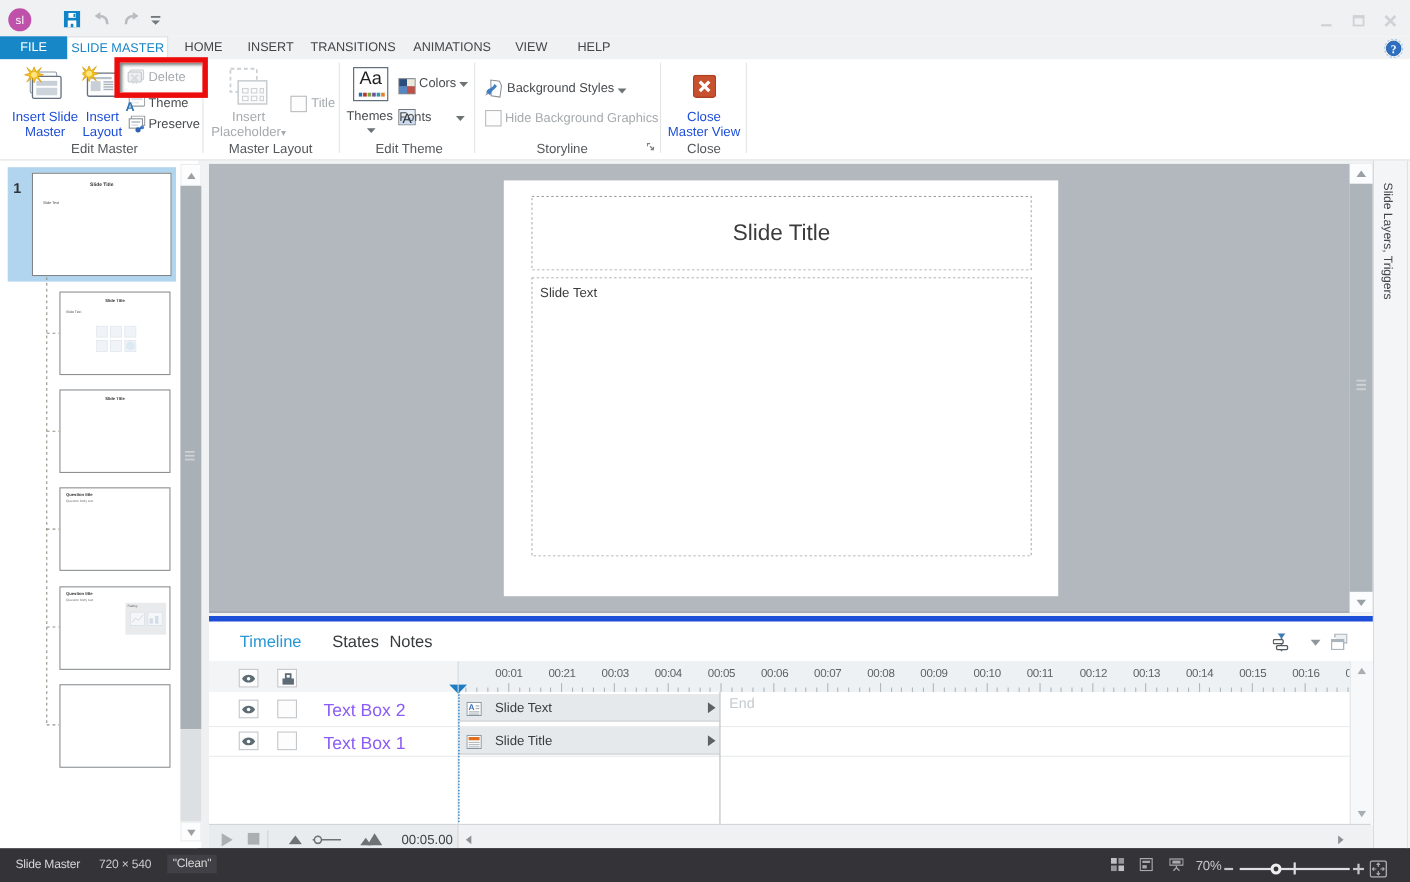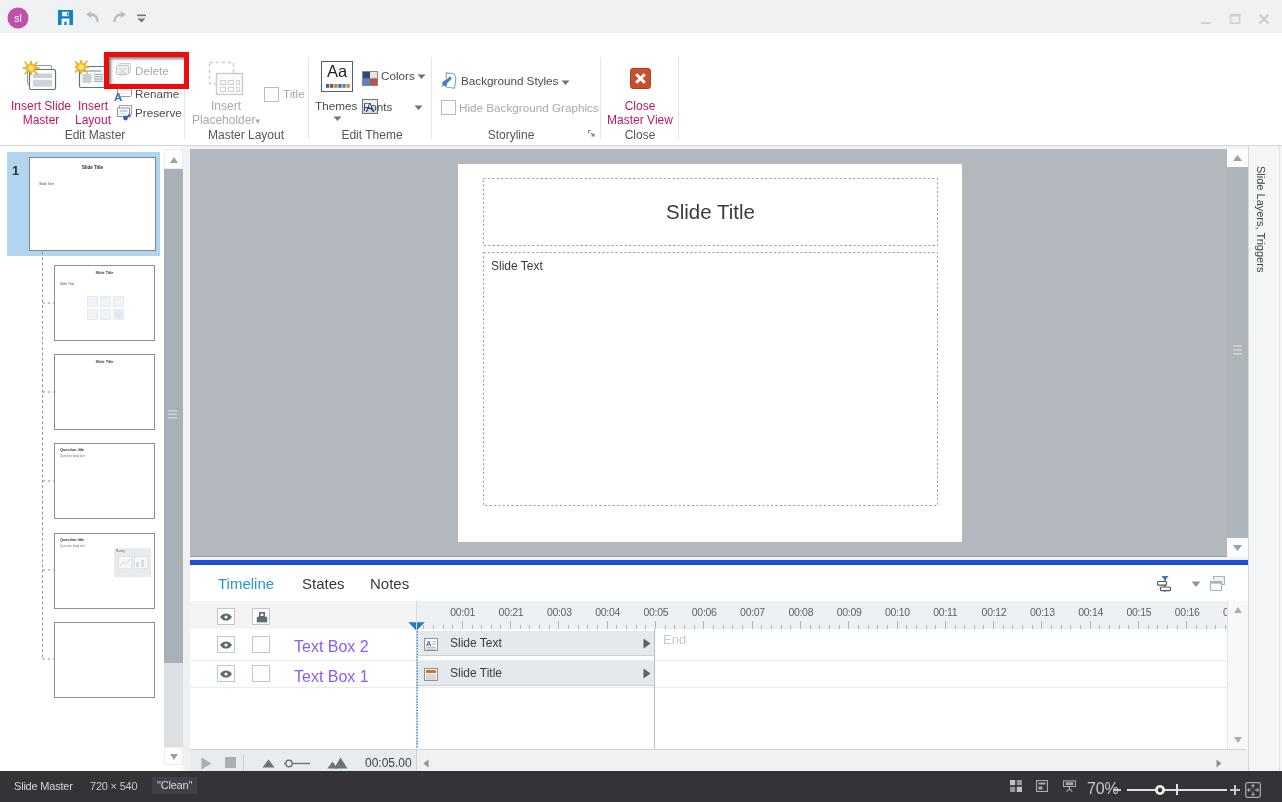--- a/index.html
+++ b/index.html
@@ -9,21 +9,21 @@
   
   #titlebar { left:0; top:0; width:1282px; height:33px; background:#eff1f2; }
   #tabrow { left:0; top:33px; width:1282px; height:21px; background:#eff1f2; }
   .tab { position:absolute; top:0; height:21px; line-height:21px; font-size:11.5px; color:#444749; text-align:center; white-space:nowrap; }
   #tab-file { left:0; width:61px; background:#1787c8; color:#fff; }
   #tab-sm { left:61px; width:92px; background:#fff; color:#1b87c6; border:1px solid #d9dcde; border-bottom:none; }
   
   #ribbon { left:0; top:54px; width:1282px; height:92px; background:#fff; border-bottom:1px solid #d4d7d9; }
   .gsep { position:absolute; top:3px; width:1px; height:82px; background:#e2e4e6; }
   .glabel { position:absolute; top:74px; font-size:12px; color:#53575a; text-align:center; white-space:nowrap; }
-  .biglabel { position:absolute; font-size:12px; color:#be185d; text-align:center; line-height:14px; white-space:nowrap; }
+  .biglabel { position:absolute; font-size:12px; color:#1d4ed8; text-align:center; line-height:14px; white-space:nowrap; }
   .smalllabel { position:absolute; font-size:11.7px; color:#494c4f; white-space:nowrap; }
   .disabled { color:#a7abae !important; }
   
   #leftpanel { left:0; top:146px; width:180px; height:625px; background:#fff; z-index:5; }
   #canvaswrap { left:180px; top:146px; width:1068px; height:414px; background:#f1f2f3; }
   #canvas { position:absolute; left:10px; top:3px; width:1037px; height:408px; background:#b2b8be; border-bottom:1px solid #9aa0a8; }
   #cscroll { position:absolute; left:1047px; top:3px; width:21px; height:408px; background:#adb4ba; }
   #sidebar { left:1248px; top:146px; width:34px; height:625px; background:#f4f5f6; border-left:1px solid #d5d7d9; }
   #slide { position:absolute; left:268px; top:15px; width:504px; height:378px; background:#fff; }
   
@@ -73,20 +73,35 @@
       <rect x="0" y="0.5" width="9" height="1.7" fill="#73787c"></rect>
       <path d="M0.5 4.6 L8.5 4.6 L4.5 8.6 Z" fill="#73787c"></path>
     </svg>
     <svg class="abs" style="left:1199px;top:12px;" width="72" height="14" viewBox="0 0 72 14">
       <rect x="2" y="10" width="9.5" height="2" fill="#cfd2d4"></rect>
       <rect x="31.6" y="2.6" width="9" height="8.6" fill="none" stroke="#cfd2d4" stroke-width="1.6"></rect>
       <rect x="31" y="2" width="10.2" height="2.6" fill="#cfd2d4"></rect>
       <path d="M60.5 2.5 L69.5 11.5 M69.5 2.5 L60.5 11.5" stroke="#cfd2d4" stroke-width="2.4"></path>
     </svg>
   </div>
+  <div id="tabrow" class="abs">
+    <div id="tab-file" class="tab">FILE</div>
+    <div id="tab-sm" class="tab">SLIDE MASTER</div>
+    <div class="tab" style="left:153px;width:64px;">HOME</div>
+    <div class="tab" style="left:217px;width:58px;">INSERT</div>
+    <div class="tab" style="left:275px;width:92px;">TRANSITIONS</div>
+    <div class="tab" style="left:367px;width:88px;">ANIMATIONS</div>
+    <div class="tab" style="left:455px;width:56px;">VIEW</div>
+    <div class="tab" style="left:511px;width:58px;">HELP</div>
+    <svg class="abs" style="left:1258px;top:2px;" width="18" height="18" viewBox="0 0 18 18">
+      <circle cx="9" cy="9" r="8.2" fill="none" stroke="#aecbe9" stroke-width="1.2" stroke-dasharray="2 1.6"></circle>
+      <circle cx="9" cy="9" r="6.6" fill="#2f6fc1" stroke="#1d5a9e" stroke-width="0.8"></circle>
+      <text x="9" y="13" font-size="10.5" font-family="Liberation Serif" font-weight="bold" fill="#fff" text-anchor="middle">?</text>
+    </svg>
+  </div>
   <div id="ribbon" class="abs">
 
     <svg class="abs" style="left:21px;top:6px;" width="38" height="32" viewBox="0 0 38 32">
       <rect x="6.5" y="5.5" width="24" height="19" rx="1.5" fill="#fbfcfd" stroke="#8e99a5"></rect>
       <rect x="8.5" y="9.5" width="26" height="20" rx="1.5" fill="#fdfdfe" stroke="#66717f" stroke-width="1.2"></rect>
       <rect x="12" y="13.5" width="19" height="4.5" fill="#c9cfd7"></rect>
       <rect x="12" y="19.8" width="19" height="6.8" fill="#ccd3da"></rect>
       <g transform="translate(10,8)">
         <path d="M0 -7.2 L1.8 -2.5 L6.6 -6.6 L3.5 -1.5 L8.6 0 L3.5 1.5 L6.6 6.6 L1.8 2.5 L0 7.2 L-1.8 2.5 L-6.6 6.6 L-3.5 1.5 L-8.6 0 L-3.5 -1.5 L-6.6 -6.6 L-1.8 -2.5 Z" fill="#f5c31f" stroke="#d89e12" stroke-width="0.7"></path>
         <circle cx="0" cy="0" r="2.6" fill="#ffe482"></circle>
@@ -112,21 +127,21 @@
       <rect x="1.5" y="2.5" width="12" height="9" rx="1" fill="#eceeef" stroke="#c2c5c8"></rect>
       <path d="M4.5 5 L10.5 10.5 M10.5 5 L4.5 10.5 M5.5 13 L7.5 10.5 L9.5 13" stroke="#d5d8da" stroke-width="1.5" fill="none"></path>
     </svg>
     <div class="smalllabel disabled" style="left:135px;top:10px;">Delete</div>
     <svg class="abs" style="left:113px;top:32px;" width="19" height="15" viewBox="0 0 19 15">
       <rect x="4.5" y="0.5" width="14" height="10" rx="1" fill="#fff" stroke="#9aa0a5"></rect>
       <rect x="6.5" y="2.5" width="10" height="2.6" fill="#dde2e6"></rect>
       <rect x="6.5" y="6.5" width="7" height="1.6" fill="#e8ecef"></rect>
       <text x="1" y="14.5" font-size="11.5" font-weight="bold" fill="#2e75b5" font-family="Liberation Sans">A</text>
     </svg>
-    <div class="smalllabel" style="left:135px;top:33px;">Rename</div>
+    <div class="smalllabel" style="left:135px;top:33px;">Theme</div>
     <svg class="abs" style="left:113px;top:51px;" width="20" height="16" viewBox="0 0 20 16">
       <rect x="6.5" y="0.5" width="12" height="8.5" fill="#fdfdfd" stroke="#9aa0a5"></rect>
       <rect x="4.5" y="3" width="12" height="8.5" fill="#fff" stroke="#8d9398"></rect>
       <rect x="6.5" y="5" width="8" height="1.8" fill="#c3cad1"></rect>
       <rect x="6.5" y="8" width="6" height="1.5" fill="#dde2e6"></rect>
       <circle cx="12.5" cy="13" r="2.4" fill="#2f63b4"></circle>
       <circle cx="16.2" cy="10.8" r="1.8" fill="#4a82cc"></circle>
       <path d="M12.5 13 L16.2 10.8" stroke="#2f63b4" stroke-width="1.2"></path>
     </svg>
     <div class="smalllabel" style="left:135px;top:52px;">Preserve</div>
@@ -316,21 +331,21 @@
     </div>
   </div>
   <div class="abs" style="left:1279px;top:146px;width:1px;height:625px;background:#e0e2e4;z-index:3;"></div>
   <div id="sidebar" class="abs">
     <div style="position:absolute;left:6px;top:20px;writing-mode:vertical-rl;font-size:11px;color:#404548;white-space:nowrap;">Slide Layers, Triggers</div>
   </div>
   <div class="abs" style="left:183px;top:560px;width:7px;height:211px;background:#eef0f1;"></div>
   <div id="timeline" class="abs">
     <div class="tltab" style="left:28px;color:#2696d4;">Timeline</div>
     <div class="tltab" style="left:112px;">States</div>
-    <div class="tltab" style="left:180px;">Notes</div>
+    <div class="tltab" style="left:164px;">Notes</div>
     <svg class="abs" style="left:967px;top:10px;" width="16" height="18" viewBox="0 0 16 18">
       <path d="M8 2 L8 17" stroke="#3a78b5" stroke-width="1.4"></path>
       <path d="M4.5 1 L11.5 1 L8 5.5 Z" fill="#3a78b5"></path>
       <rect x="0.5" y="6.5" width="9" height="3.6" rx="1" fill="#fff" stroke="#55595c" stroke-width="1.2"></rect>
       <rect x="3.5" y="12" width="10" height="3.6" rx="1" fill="#fff" stroke="#55595c" stroke-width="1.2"></rect>
     </svg>
     <svg class="abs" style="left:1001px;top:16px;" width="10" height="7" viewBox="0 0 10 7">
         <path d="M0.5 0.5 L9.5 0.5 L5 6 Z" fill="#8f979c"></path>
       </svg>
     <svg class="abs" style="left:1020px;top:11px;" width="15" height="15" viewBox="0 0 15 15">
@@ -567,21 +582,21 @@
     <svg class="abs" style="left:1036px;top:9px;" width="12" height="12" viewBox="0 0 12 12">
       <rect x="0.5" y="0.5" width="11" height="11" fill="none" stroke="#a9aaac" stroke-width="1.2"></rect>
       <rect x="2.5" y="6.5" width="4" height="3" fill="#a9aaac"></rect>
       <rect x="2.5" y="2.5" width="7" height="2" fill="#a9aaac"></rect>
     </svg>
     <svg class="abs" style="left:1063px;top:9px;" width="13" height="13" viewBox="0 0 14 13">
       <rect x="0.5" y="0.5" width="13" height="6" fill="none" stroke="#a9aaac" stroke-width="1.2"></rect>
       <rect x="3" y="2" width="8" height="3" fill="#a9aaac"></rect>
       <path d="M7 7 L7 9 M4 12 L7 9 L10 12" stroke="#a9aaac" stroke-width="1.2" fill="none"></path>
     </svg>
-    <div class="txt" style="left:1087px;color:#c6c8ca;font-size:16px;">70%</div>
+    <div class="txt" style="left:1087px;color:#c6c8ca;font-size:12px;">70%</div>
     <div class="abs" style="left:1113px;top:18px;width:8px;height:2px;background:#c6c8ca;"></div>
     <div class="abs" style="left:1127px;top:18px;width:100px;height:2px;background:#dfe0e1;"></div>
     <div class="abs" style="left:1176px;top:13px;width:2px;height:11px;background:#dfe0e1;"></div>
     <svg class="abs" style="left:1154px;top:13px;" width="12" height="12" viewBox="0 0 12 12">
       <circle cx="6" cy="6" r="5" fill="#ededee"></circle>
         <circle cx="6" cy="6" r="2.2" fill="#343338"></circle>
     </svg>
     <svg class="abs" style="left:1230px;top:14px;" width="10" height="10" viewBox="0 0 10 10">
       <rect x="4" y="0" width="2" height="10" fill="#c6c8ca"></rect>
         <rect x="0" y="4" width="10" height="2" fill="#c6c8ca"></rect>

